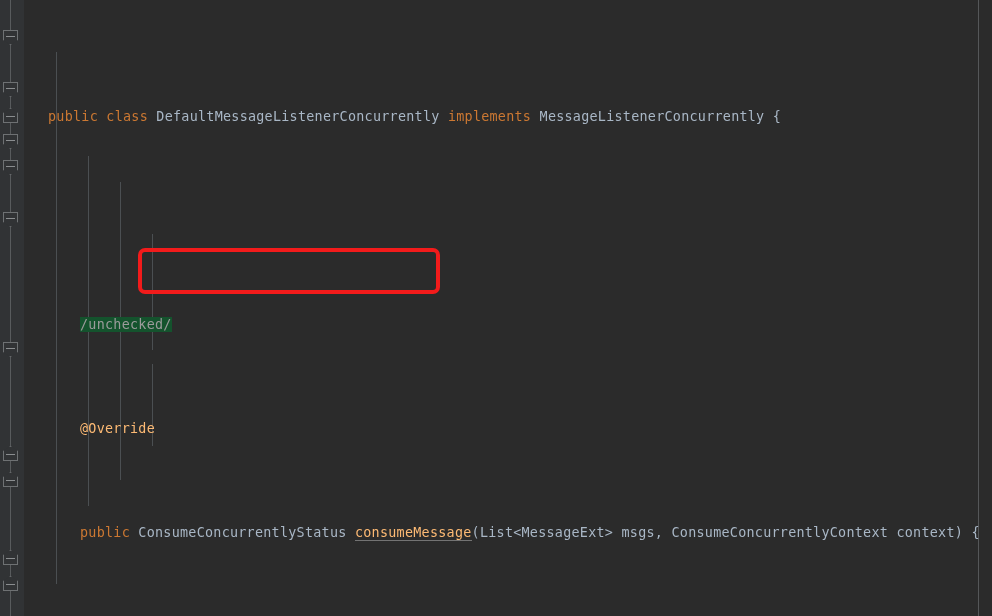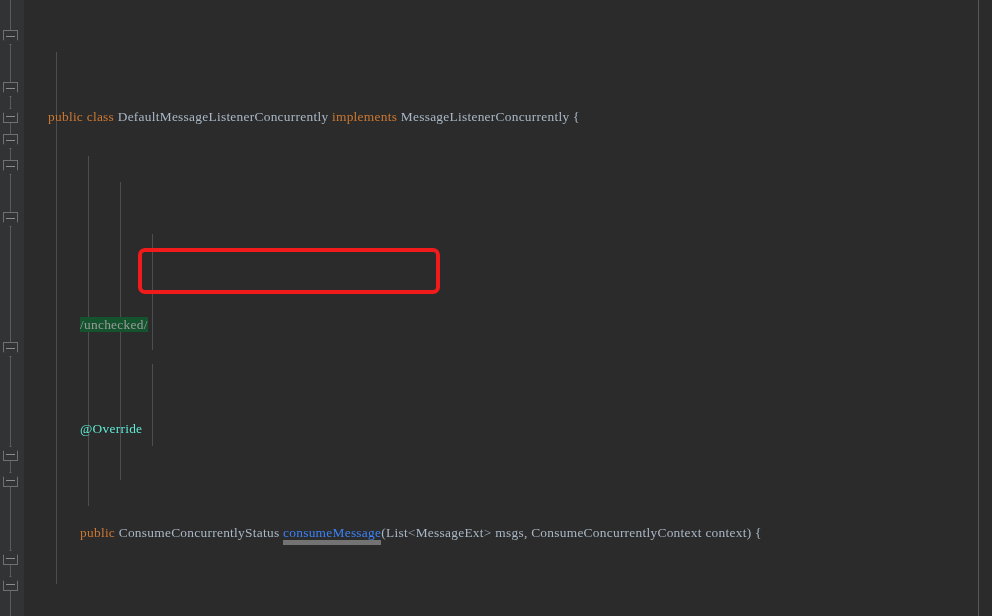--- a/index.html
+++ b/index.html
@@ -12,21 +12,20 @@
     height: 616px;
     overflow: hidden;
     font-family: "DejaVu Sans Mono", "Liberation Mono", monospace;
   }
 
   #editor {
     position: relative;
     width: 992px;
     height: 528px;
     background: #2b2b2b;
-    font-family: Liberation Serif, serif;
   }
 
   
   #gutter {
     position: absolute;
     left: 0;
     top: 0;
     width: 24px;
     height: 616px;
     background: #313335;
@@ -103,23 +102,23 @@
     left: 978px;
     top: 0;
     width: 1px;
     height: 616px;
     background: #555759;
   }
 
   
   .kw   { color: #cc7832; }
   .txt  { color: #a9b7c6; }
-  .anno { color: #5eead4; }
+  .anno { color: #fdba74; }
   .cls  { color: #a9b7c6; }
-  .mth-ov { color: #3b82f6; border-bottom: 5px solid #737373; }
+  .mth-ov { color: #fdba74; border-bottom: 1px solid #737373; }
   .cmt  { color: #808080; }
   .hl   { background: #14532d; color: #9b9b9b; }
 
   
   #red-box {
     position: absolute;
     left: 138px;
     top: 248px;
     width: 302px;
     height: 46px;

